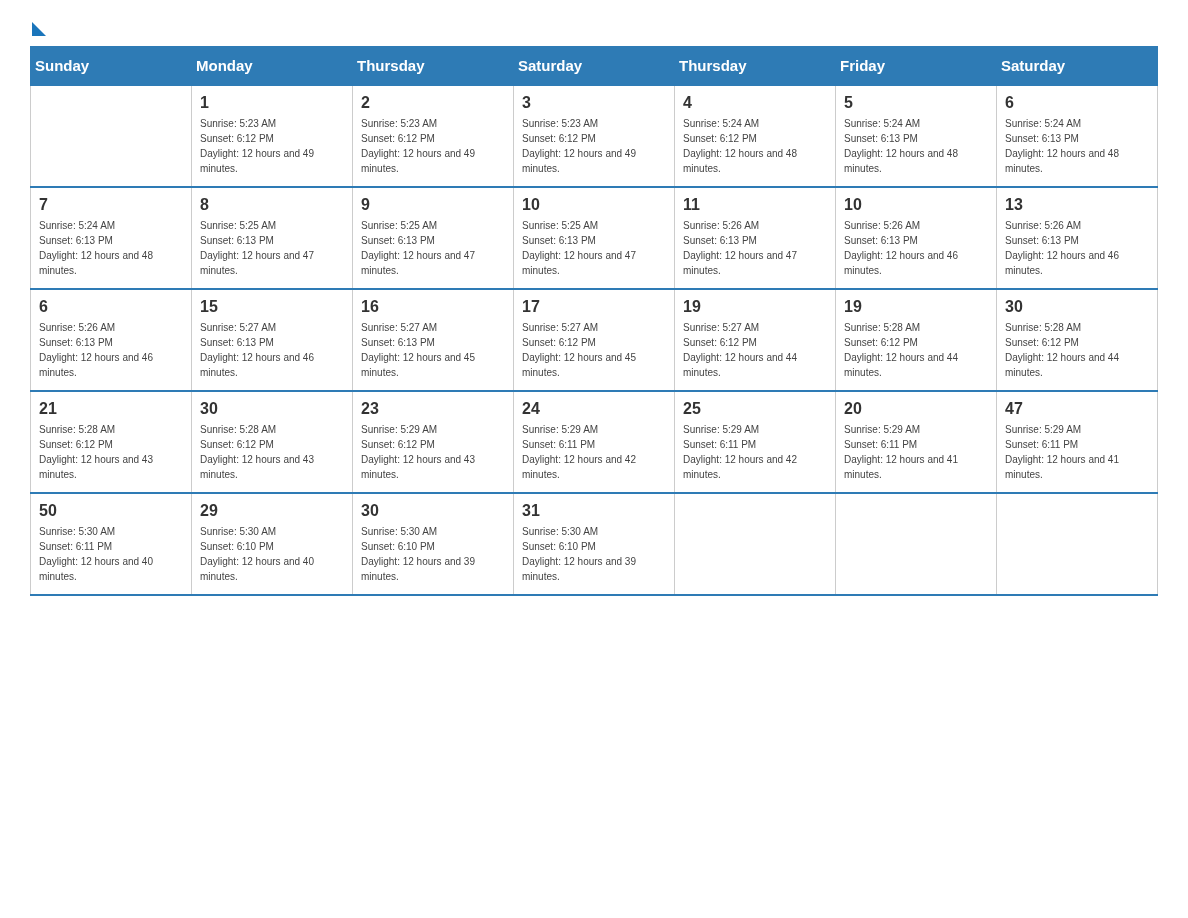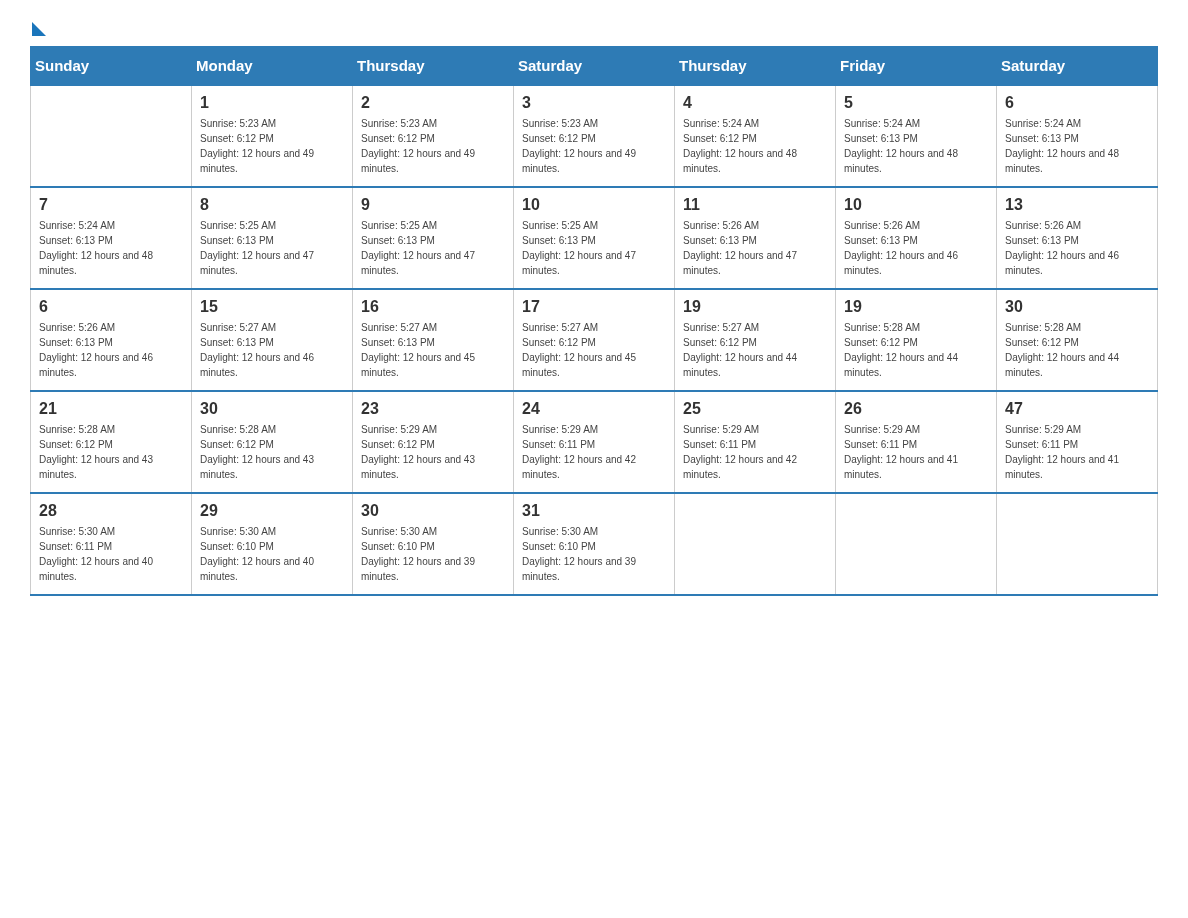--- a/index.html
+++ b/index.html
@@ -235,31 +235,31 @@
         </td>
         <td>
           <div class="day-number">24</div>
           <div class="day-info">Sunrise: 5:29 AM<br>Sunset: 6:11 PM<br>Daylight: 12 hours and 42 minutes.</div>
         </td>
         <td>
           <div class="day-number">25</div>
           <div class="day-info">Sunrise: 5:29 AM<br>Sunset: 6:11 PM<br>Daylight: 12 hours and 42 minutes.</div>
         </td>
         <td>
-          <div class="day-number">26</div>
+          <div class="day-number">20</div>
           <div class="day-info">Sunrise: 5:29 AM<br>Sunset: 6:11 PM<br>Daylight: 12 hours and 41 minutes.</div>
         </td>
         <td>
           <div class="day-number">47</div>
           <div class="day-info">Sunrise: 5:29 AM<br>Sunset: 6:11 PM<br>Daylight: 12 hours and 41 minutes.</div>
         </td>
       </tr>
       <tr>
         <td>
-          <div class="day-number">28</div>
+          <div class="day-number">50</div>
           <div class="day-info">Sunrise: 5:30 AM<br>Sunset: 6:11 PM<br>Daylight: 12 hours and 40 minutes.</div>
         </td>
         <td>
           <div class="day-number">29</div>
           <div class="day-info">Sunrise: 5:30 AM<br>Sunset: 6:10 PM<br>Daylight: 12 hours and 40 minutes.</div>
         </td>
         <td>
           <div class="day-number">30</div>
           <div class="day-info">Sunrise: 5:30 AM<br>Sunset: 6:10 PM<br>Daylight: 12 hours and 39 minutes.</div>
         </td>

